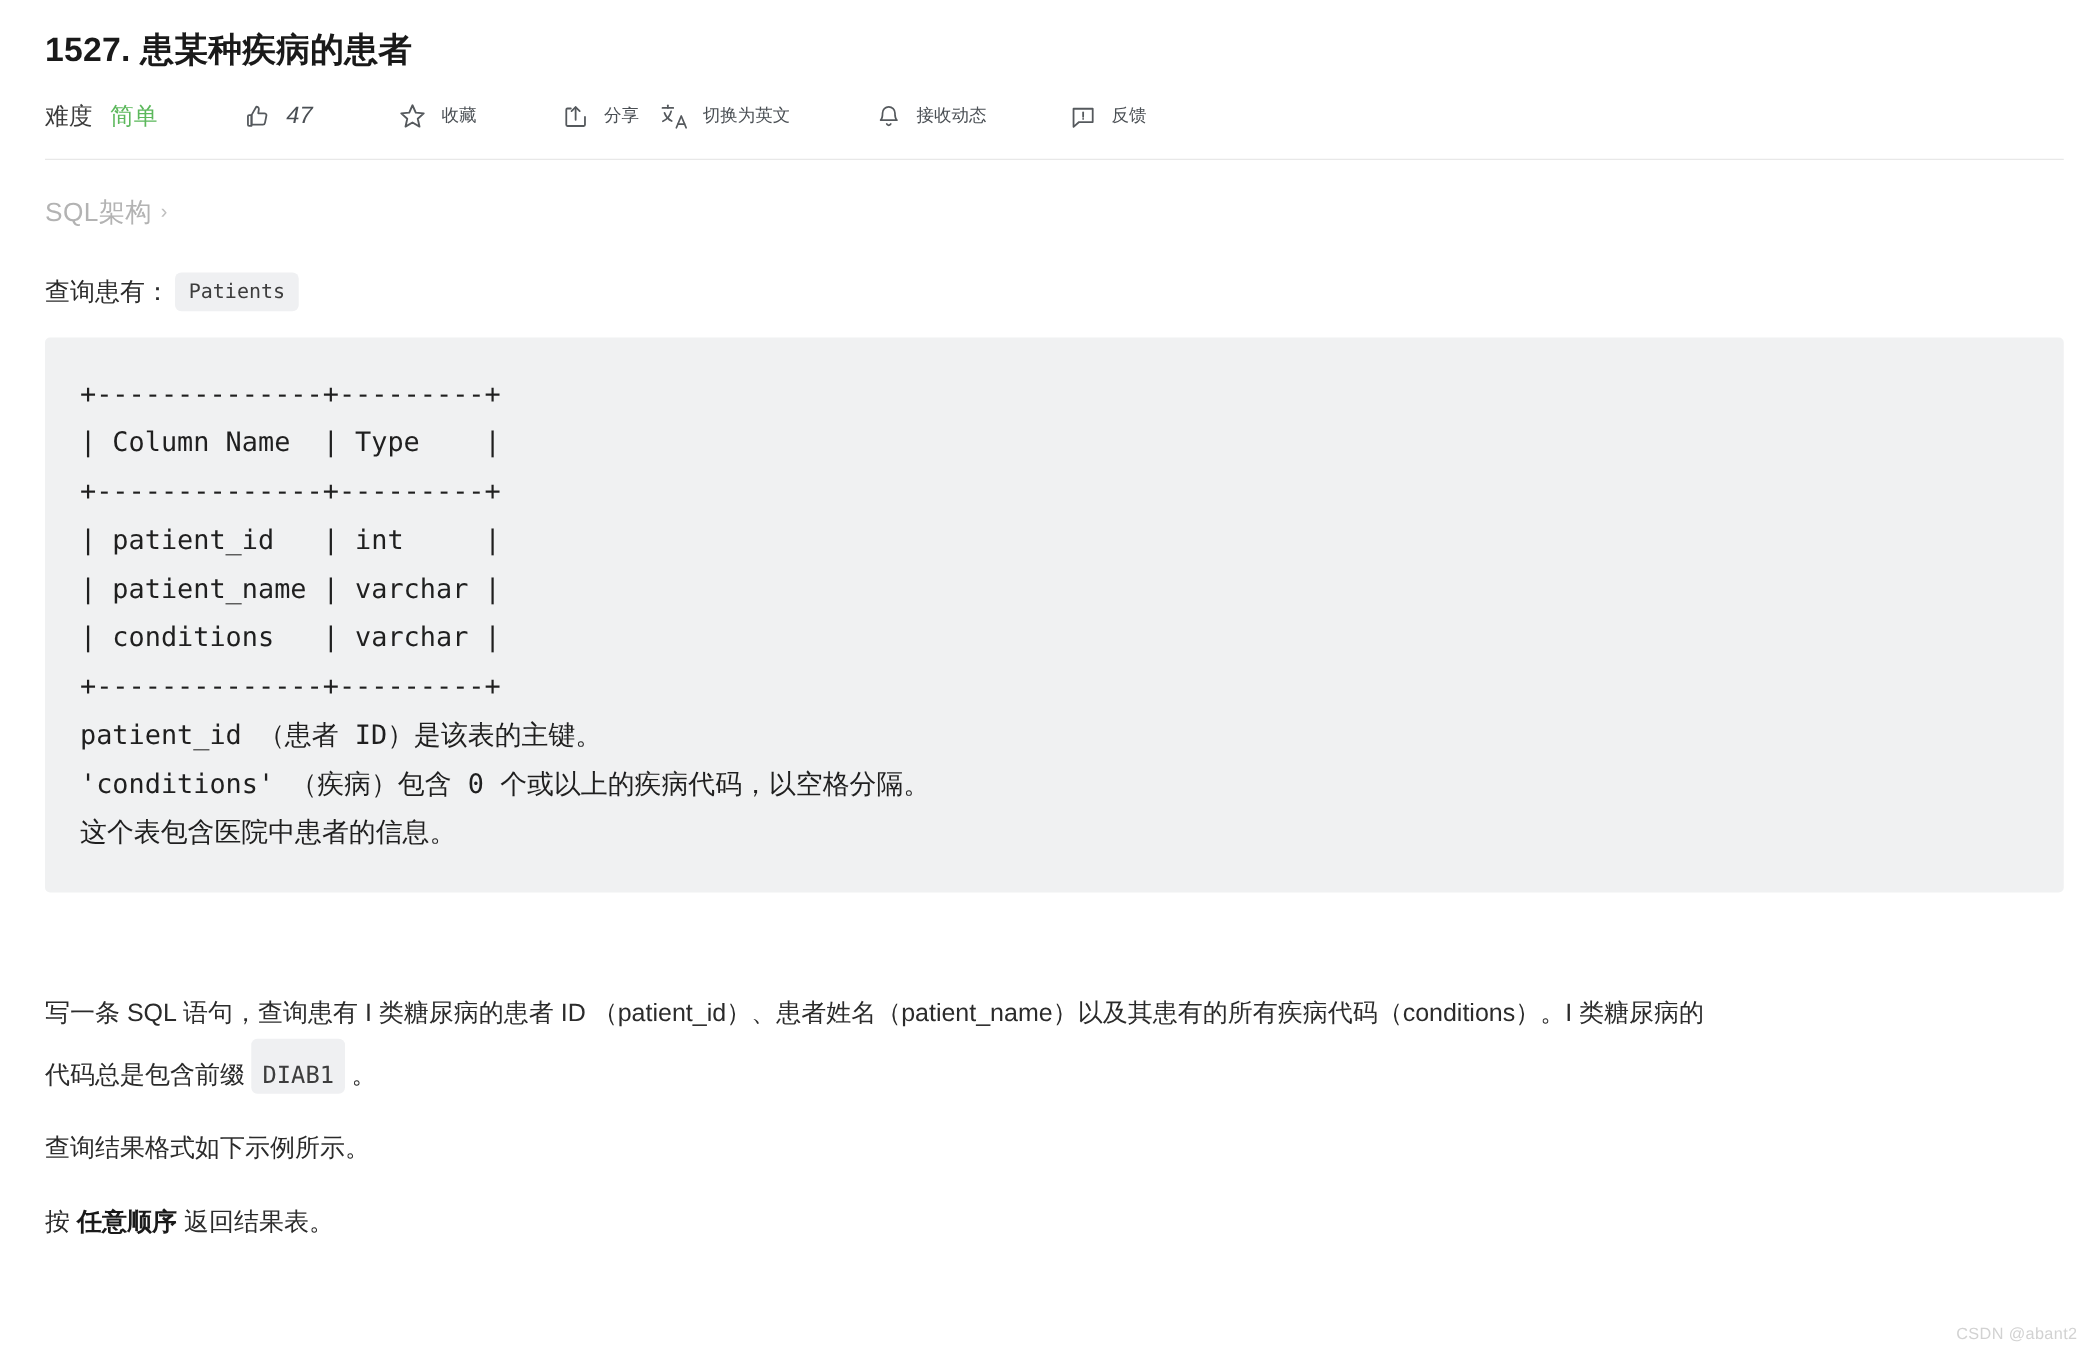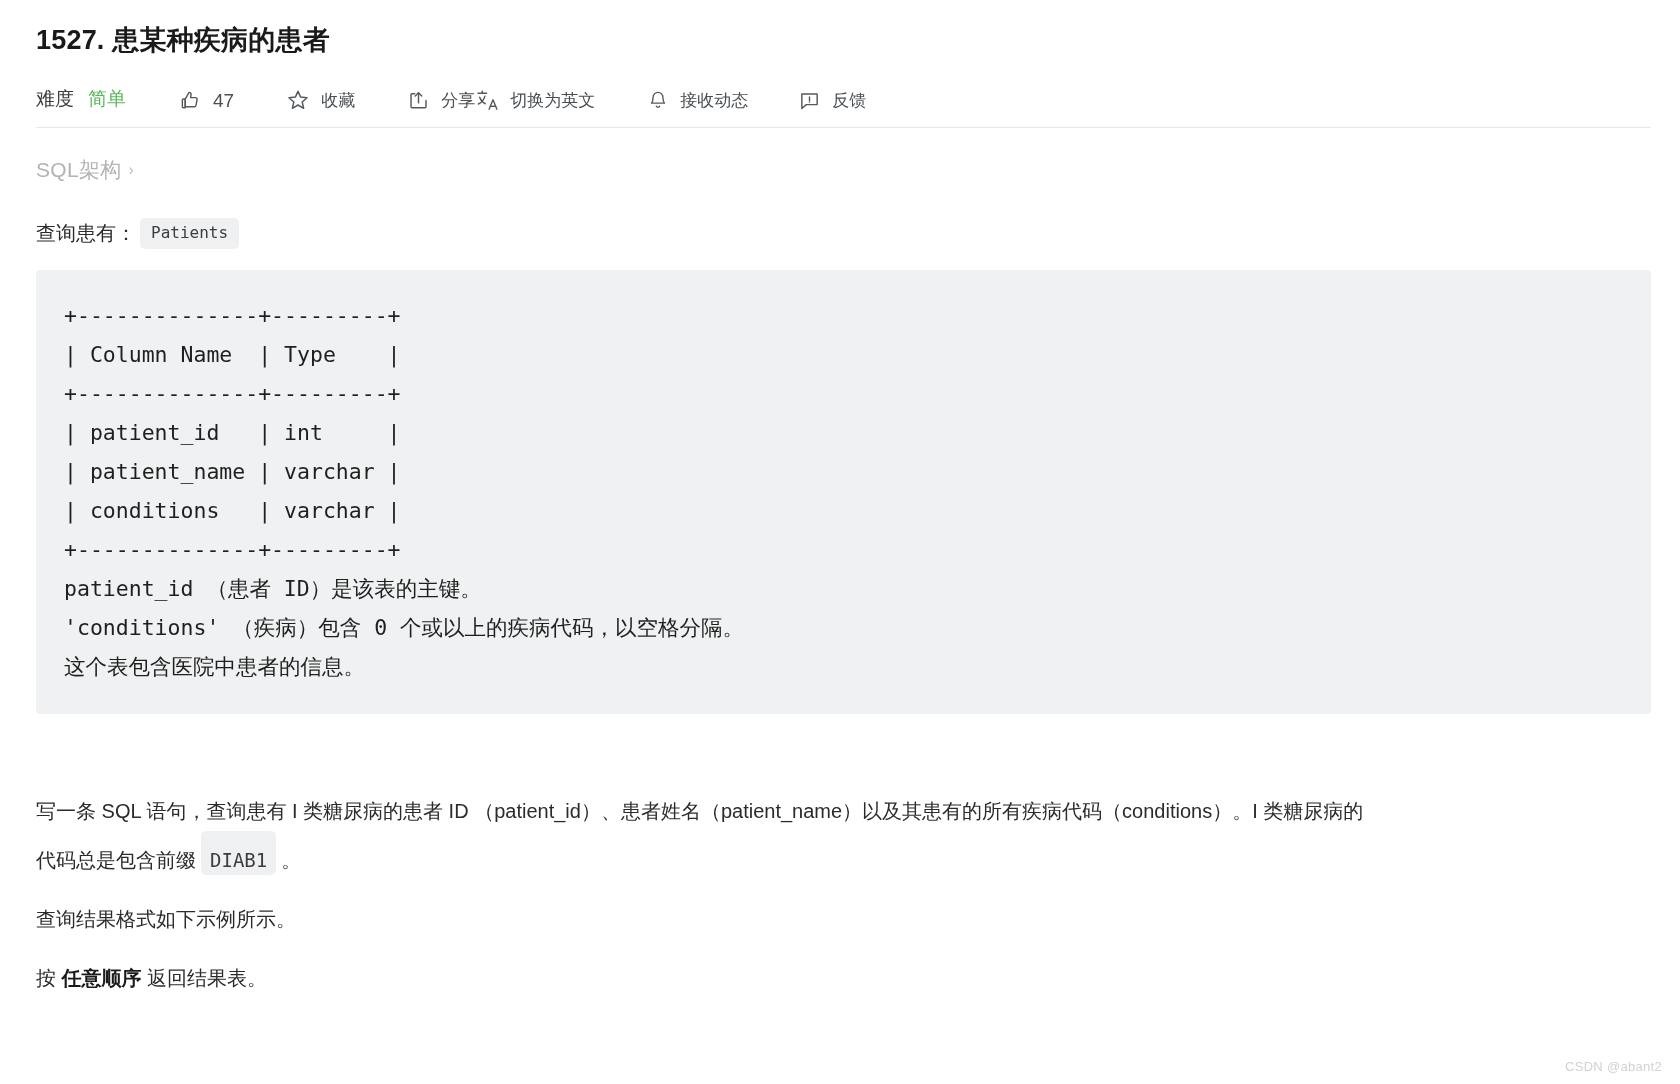--- a/index.html
+++ b/index.html
@@ -28,43 +28,43 @@
     color: #1a1a1a;
     letter-spacing: 0.2px;
     padding-top: 22px;
     margin: 0;
     line-height: 1.35;
   }
 
   
   .toolbar {
     display: flex;
-    align-items: flex-end;
-    gap: 0;
+    align-items: center;
+    gap: 16px;
     margin-top: 16px;
     height: 38px;
   }
   .tool-group {
     display: flex;
     align-items: center;
     color: #555a5e;
     font-size: 19px;
     white-space: nowrap;
   }
   .tool-gap-1 { margin-right: 53px; }
   .tool-gap-2 { margin-right: 52px; }
   .tool-gap-3 { margin-right: 52px; }
   .tool-gap-4 { }
   .tool-gap-5 { margin-right: 52px; }
   .tool-gap-6 { margin-right: 50px; }
 
   .tool-label-plain { color: #3c3c3c; font-size: 19px; margin-right: 14px; }
   .tool-difficulty { color: #5cb85c; font-size: 19px; }
-  .tool-text { margin-left: 11px; font-size: 17px; color: #4a4f54; }
-  .tool-count { margin-left: 11px; font-size: 19px; color: #4a4f54; }
+  .tool-text { margin-left: 11px; font-size: 14px; color: #4a4f54; }
+  .tool-count { margin-left: 11px; font-size: 19px; color: #4a4f54; font-style: italic; }
 
   .icon { display: inline-flex; align-items: center; justify-content: center; }
   .icon svg { display: block; }
 
   
   .divider {
     height: 1px;
     background: #e8e8e8;
     margin: 15px 0 0 0;
     width: 1615px;

